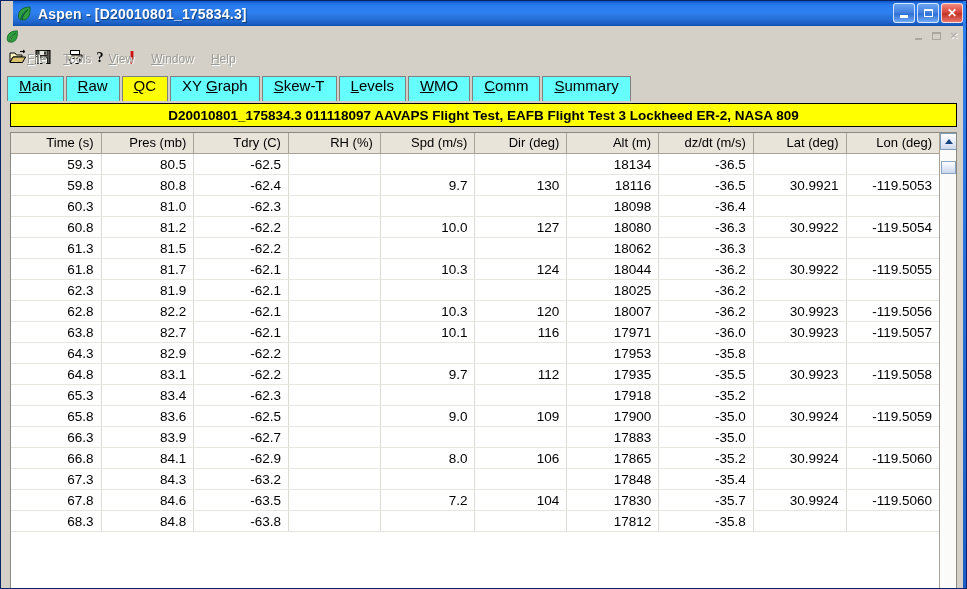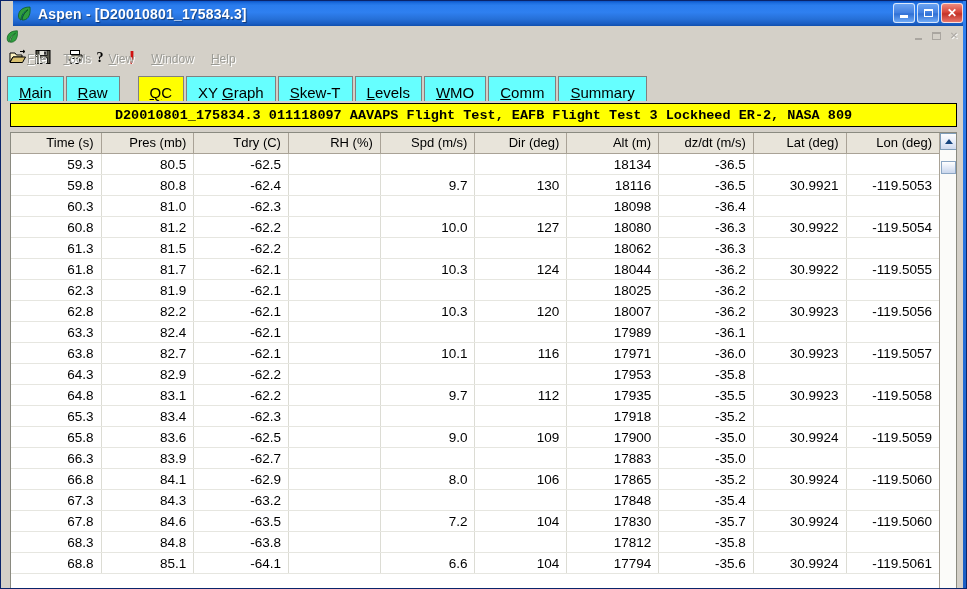--- a/index.html
+++ b/index.html
@@ -157,39 +157,37 @@
     box-sizing: border-box;
   }
   .tab {
     height: 25px;
     background: #66ffff;
     border: 1px solid #808080;
     border-bottom: none;
     margin-right: 2px;
     padding: 0 11px;
     display: flex;
-    align-items: flex-end;
+    align-items: flex-start;
     justify-content: center;
     font-size: 15px;
     color: #000;
     box-sizing: border-box;
     white-space: nowrap;
   }
   .tab.active {
     background: #ffff00;
-    margin-left: 16px;
   }
   .tab span { text-decoration: none; }
   .tab u { text-decoration: underline; }
 
   
   .banner-wrap {
     padding: 2px 9px 3px 9px;
     background: #d4d0c8;
-    font-family: Liberation Mono, monospace;
   }
   .banner {
     background: #ffff00;
     border: 1px solid #000;
     height: 24px;
     display: flex;
     align-items: center;
     justify-content: center;
     font-size: 13.5px;
     font-weight: bold;
@@ -550,32 +548,20 @@
               <td>-62.1</td>
               <td class="empty"></td>
               <td>10.3</td>
               <td>120</td>
               <td>18007</td>
               <td>-36.2</td>
               <td>30.9923</td>
               <td>-119.5056</td>
             </tr>
             <tr>
-              <td>63.3</td>
-              <td>82.4</td>
-              <td>-62.1</td>
-              <td class="empty"></td>
-              <td class="empty"></td>
-              <td class="empty"></td>
-              <td>17989</td>
-              <td>-36.1</td>
-              <td class="empty"></td>
-              <td class="empty"></td>
-            </tr>
-            <tr>
               <td>63.8</td>
               <td>82.7</td>
               <td>-62.1</td>
               <td class="empty"></td>
               <td>10.1</td>
               <td>116</td>
               <td>17971</td>
               <td>-36.0</td>
               <td>30.9923</td>
               <td>-119.5057</td>
@@ -681,32 +667,20 @@
               <td>84.8</td>
               <td>-63.8</td>
               <td class="empty"></td>
               <td class="empty"></td>
               <td class="empty"></td>
               <td>17812</td>
               <td>-35.8</td>
               <td class="empty"></td>
               <td class="empty"></td>
             </tr>
-            <tr>
-              <td>68.8</td>
-              <td>85.1</td>
-              <td>-64.1</td>
-              <td class="empty"></td>
-              <td>6.6</td>
-              <td>104</td>
-              <td>17794</td>
-              <td>-35.6</td>
-              <td>30.9924</td>
-              <td>-119.5061</td>
-            </tr>
           </tbody>
       </table>
     </div>
     <div class="vscroll">
       <div class="sb-track"></div>
       <div class="sb-btn-up">
         <div class="sb-arrow-up"></div>
       </div>
       <div class="sb-thumb"></div>
     </div>

